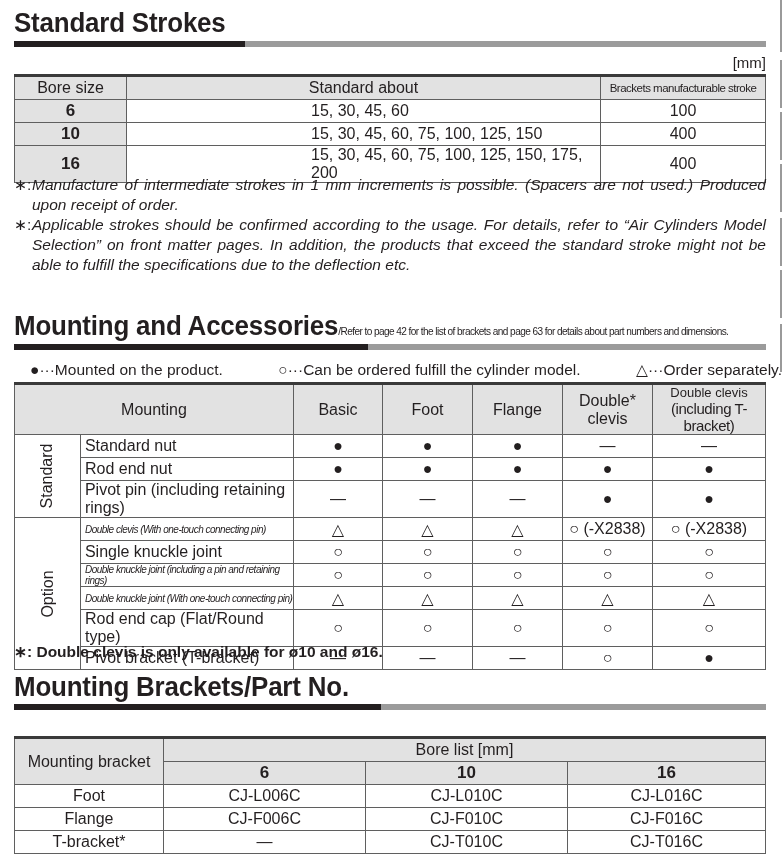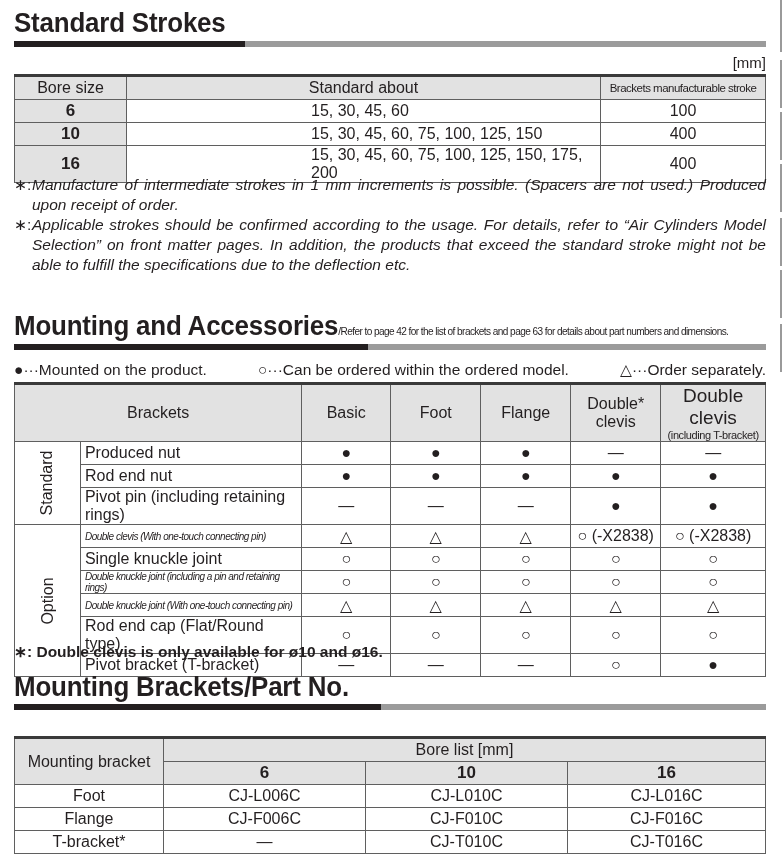--- a/index.html
+++ b/index.html
@@ -32,29 +32,29 @@
 
   .notes { position: absolute; font-size: 15.5px; line-height: 20px; }
   .note { display: flex; }
   .note .mark { width: 18px; flex: none; }
   .note .txt { flex: 1; text-align: justify; font-style: italic; }
   #s1-notes { top: 175px; width: 752px; }
 
   
   #s2-title { position: absolute; top: 311px; }
   #s2-rule { position: absolute; top: 344px; width: 752px; }
-  #s2-legend { position: absolute; top: 361px; width: 752px; font-size: 15.5px; display: flex; justify-content: space-between; }
+  #s2-legend { position: absolute; top: 361px; width: 752px; font-size: 15.5px; display: flex; justify-content: space-between; margin-left: 16px; }
   #s2-table { position: absolute; top: 382px; border-top: 3px solid #3a3a3a; }
   #s2-table td { height: 22px; font-size: 16px; }
   #s2-table .hdr-row td { height: 44px; }
   #s2-table .item { text-align: left; padding-left: 4px; }
   #s2-table .item.small { font-size: 10px; letter-spacing: -0.5px; font-style: italic; }
   #s2-table .group { width: 34px; position: relative; }
   #s2-table .group span { display: inline-block; transform: rotate(-90deg); font-size: 16px; white-space: nowrap; }
-  #s2-table .dc-sub { font-size: 11px; letter-spacing: -0.4px; display: block; }
+  #s2-table .dc-sub { font-size: 15px; letter-spacing: -0.4px; display: block; }
   #s2-table .sym { font-size: 16px; }
 
   #s2-note { position: absolute; top: 643px; font-size: 15.5px; font-weight: bold; }
 
   
   #s3-title { position: absolute; top: 672px; }
   #s3-rule { position: absolute; top: 704px; width: 752px; }
   #s3-table { position: absolute; top: 736px; border-top: 3px solid #3a3a3a; }
   #s3-table td { height: 22px; font-size: 16px; }
   #s3-table .bold { font-weight: bold; font-size: 17px; }
@@ -118,45 +118,45 @@
   </div>
 
   <h2 id="s2-title" class="section"><span>Mounting and Accessories</span><span class="ref">/Refer to page 42 for the list of brackets and page 63 for details about part numbers and dimensions.</span></h2>
   <div id="s2-rule" class="rule">
       <div class="dark" style="width:354px"></div>
       <div class="light"></div>
     </div>
 
   <div id="s2-legend">
     <span><span>●</span><span>···Mounted on the product.</span></span>
-    <span><span>○</span><span>···Can be ordered within the ordered model.</span></span>
+    <span><span>○</span><span>···Can be ordered fulfill the cylinder model.</span></span>
     <span><span>△</span><span>···Order separately.</span></span>
   </div>
 
   <table id="s2-table">
     <tbody>
         <tr class="hdr hdr-row">
-      <td colspan="2" style="width:304px">Brackets</td>
+      <td colspan="2" style="width:304px">Mounting</td>
       <td style="width:88px">Basic</td>
       <td style="width:89px">Foot</td>
       <td style="width:89px">Flange</td>
       <td style="width:89px">
             <span style="display:block">Double*</span>
             <span style="display:block">clevis</span>
           </td>
       <td>
-            <span style="display:block;font-size:19px">Double clevis</span>
+            <span style="display:block;font-size:13px">Double clevis</span>
             <span class="dc-sub">(including T-bracket)</span>
           </td>
     </tr>
     </tbody>
       <tbody id="acc-body">
         <tr>
           <td class="group" rowspan="3"><span>Standard</span></td>
-          <td class="item">Produced nut</td>
+          <td class="item">Standard nut</td>
           <td class="sym">●</td>
           <td class="sym">●</td>
           <td class="sym">●</td>
           <td class="sym">—</td>
           <td class="sym">—</td>
         </tr>
         <tr>
           <td class="item">Rod end nut</td>
           <td class="sym">●</td>
           <td class="sym">●</td>

